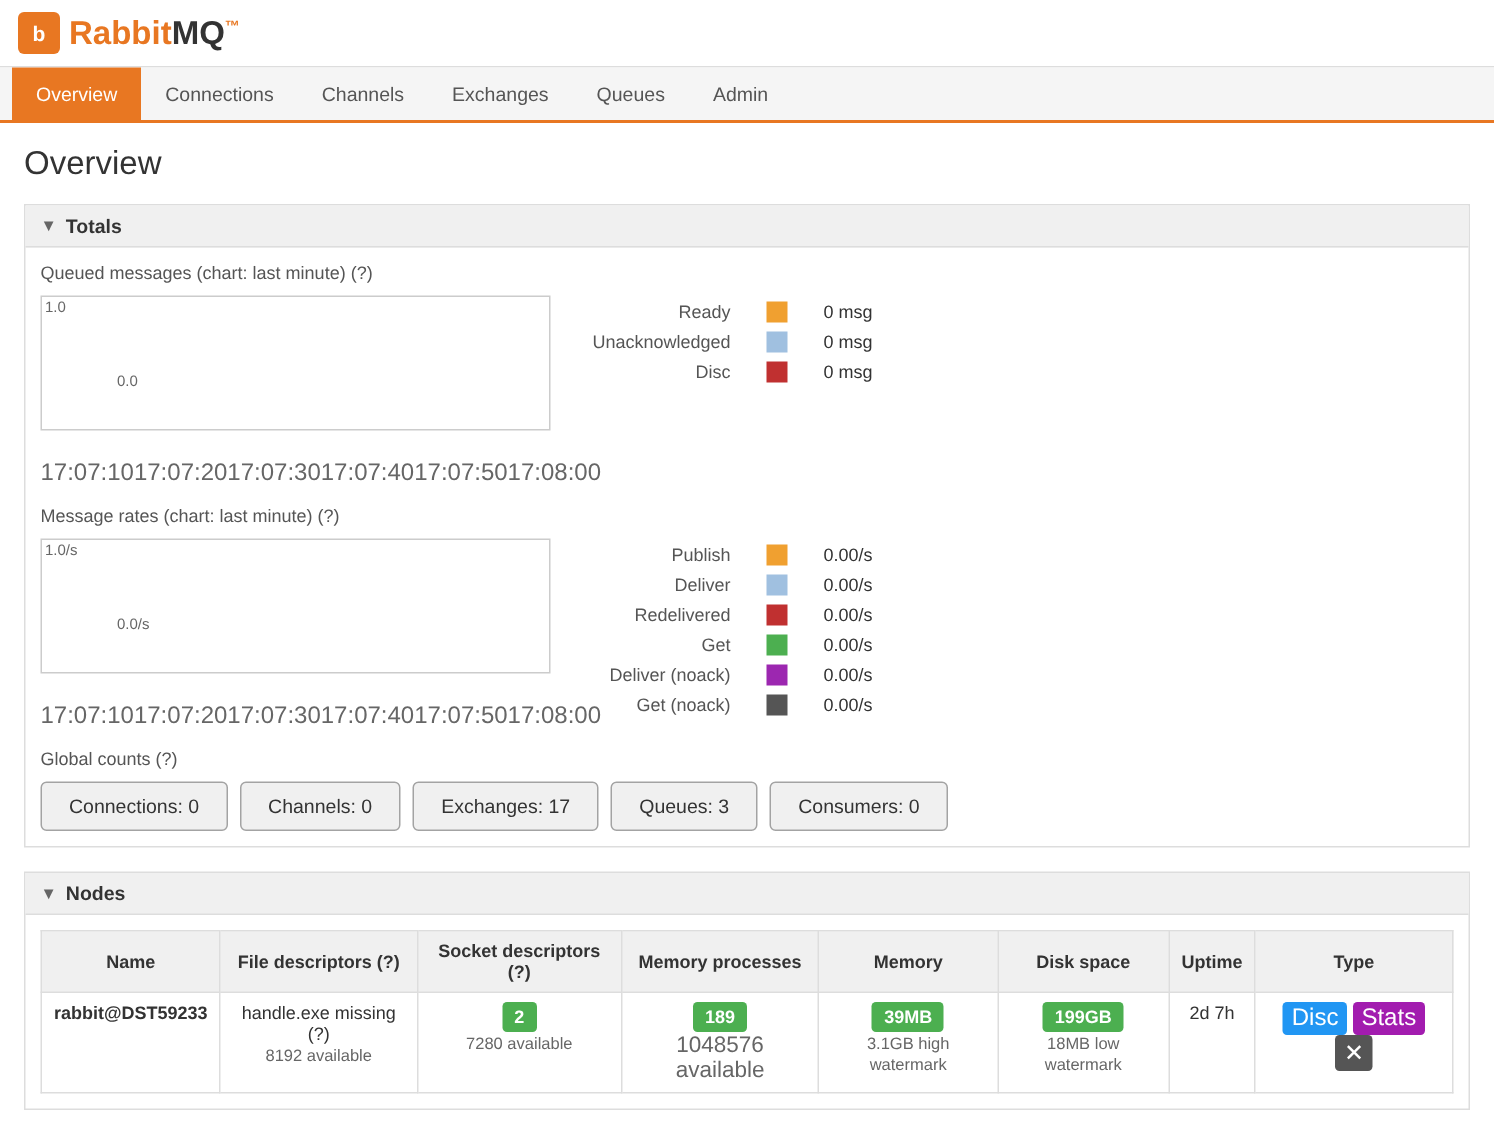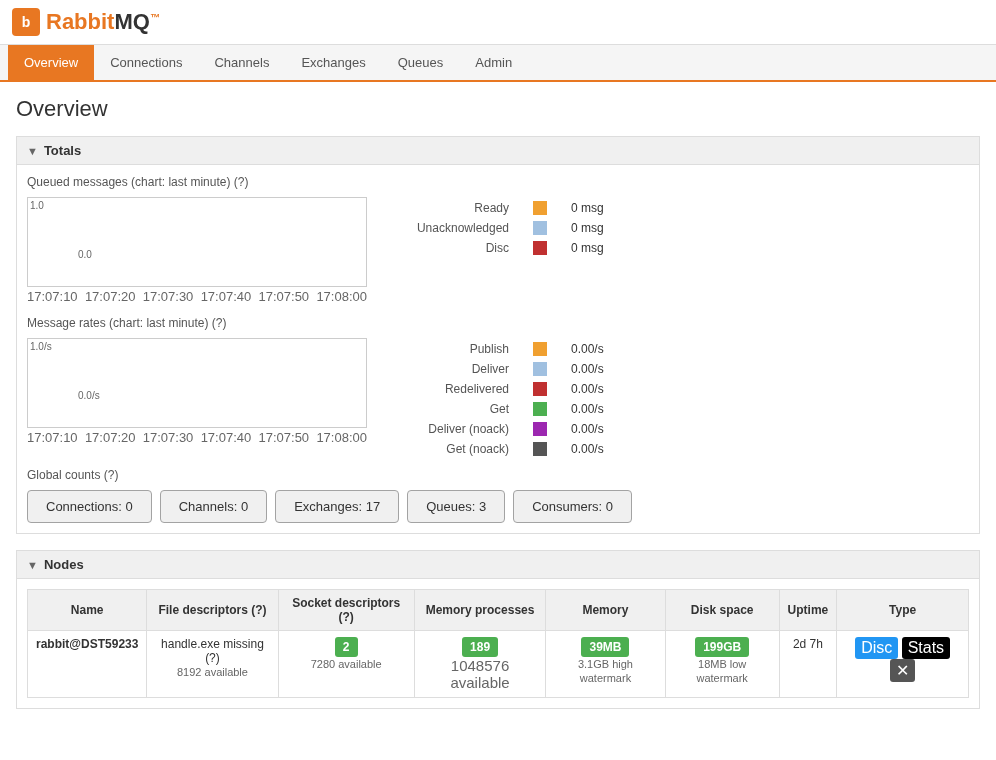--- a/index.html
+++ b/index.html
@@ -43,24 +43,24 @@
       position: relative; border: 1px solid #ccc; background: #fff;
       width: 340px; height: 90px; flex-shrink: 0;
     }
     .chart-y-label {
       position: absolute; left: 2px; font-size: 10px; color: #666;
     }
     .chart-y-top { top: 2px; text-align: center; }
     .chart-y-bottom { bottom: 26px; padding-left: 48px; }
     .chart-x-labels {
       display: flex; justify-content: space-between;
-      font-size: 13px; color: #666; margin-top: 2px; width: 340px;
+      font-size: 16px; color: #666; margin-top: 20px; width: 340px;
     }
     .chart-legend { display: flex; flex-direction: column; gap: 6px; padding-top: 4px; }
-    .legend-item { display: flex; align-items: center; gap: 24px; font-size: 12px; margin-left: 22px; }
+    .legend-item { display: flex; align-items: center; gap: 24px; font-size: 12px; }
     .legend-label { text-align: right; min-width: 100px; color: #555; }
     .legend-color { width: 14px; height: 14px; flex-shrink: 0; }
     .legend-value { color: #333; min-width: 60px; }
 
     
     .counts-row { display: flex; gap: 8px; flex-wrap: wrap; }
     .count-badge {
       background: #f0f0f0; border: 1px solid #a3a3a3; border-radius: 4px;
       padding: 8px 18px; font-size: 13px; color: #333;
     }
@@ -77,21 +77,21 @@
     .nodes-table td.name-col { font-weight: bold; text-align: left; }
     .green-badge {
       background: #4caf50; color: white; padding: 3px 8px;
       border-radius: 3px; display: inline-block; font-weight: bold;
     }
     .btn-small {
       display: inline-block; padding: 2px 6px; border-radius: 3px;
       font-size: 16px; color: white; cursor: pointer; border: none;
     }
     .btn-disc { background: #2196f3; }
-    .btn-stats { background: #000000; }
+    .btn-stats { background: #a21caf; }
     .btn-x { background: #555; }
   </style>
 </head>
 <body>
 
 <div id="header">
   <div id="logo">
     <div class="logo-icon">
       <span>b</span>
     </div>

